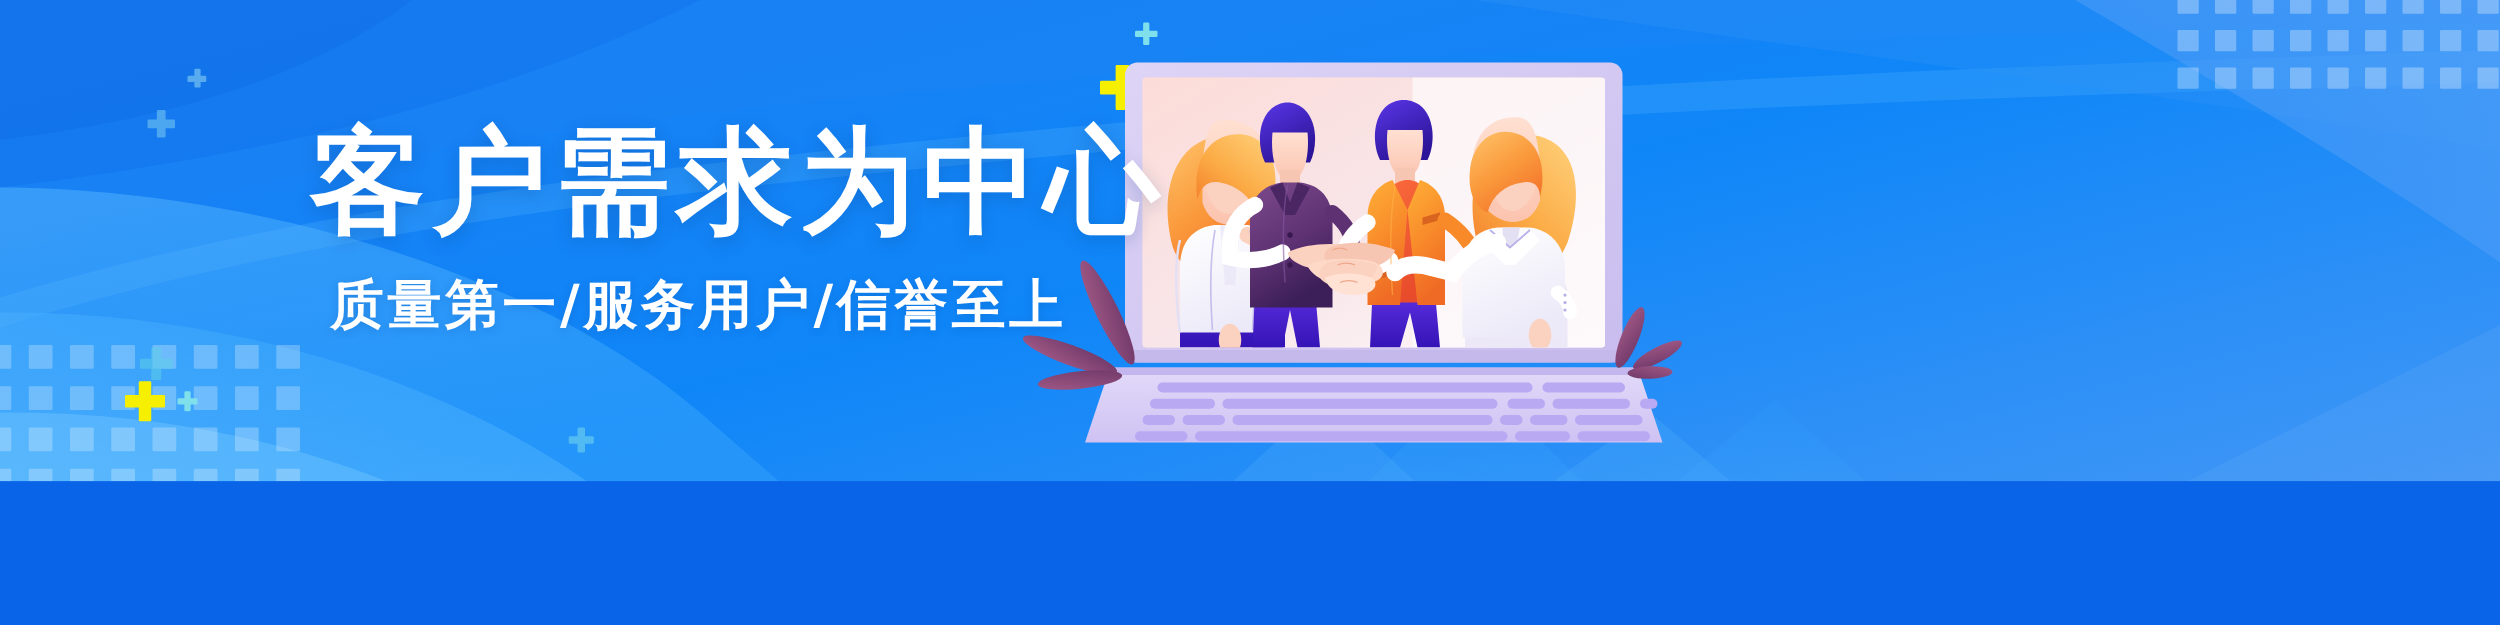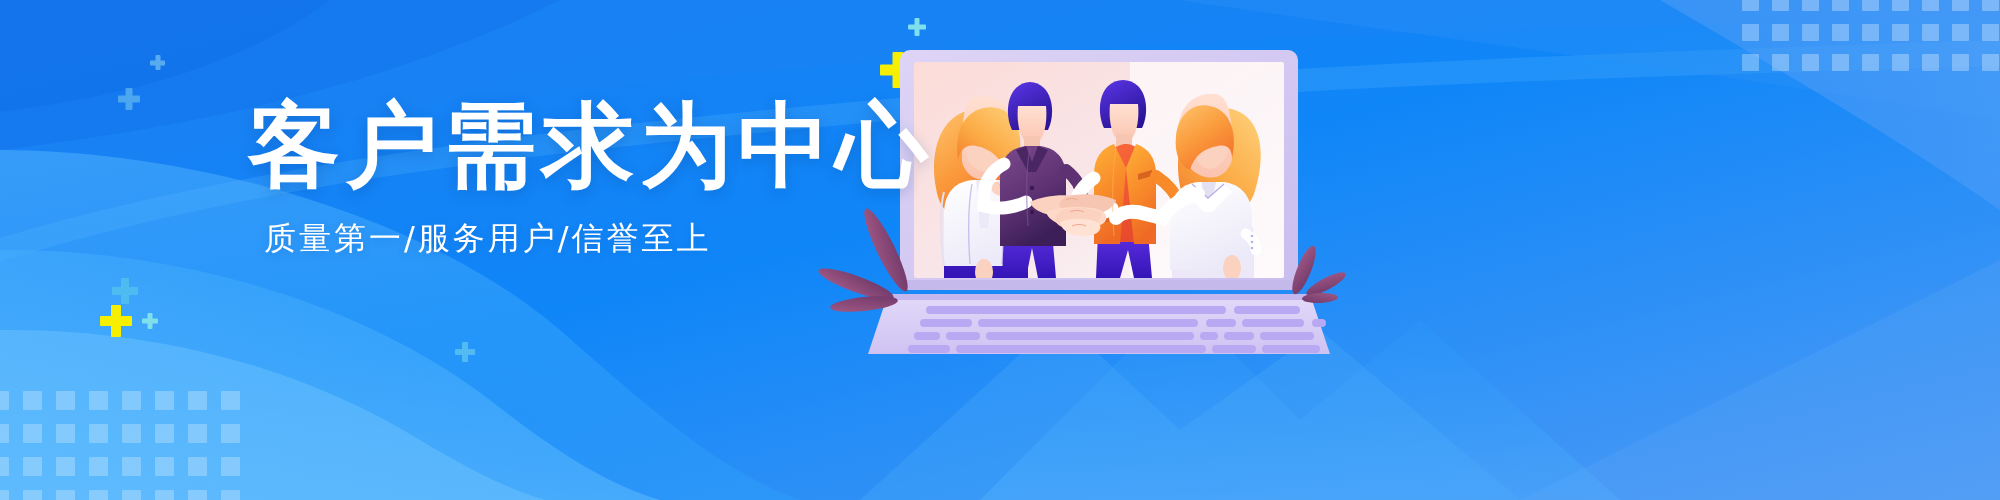--- a/index.html
+++ b/index.html
@@ -1,18 +1,18 @@
 <!DOCTYPE html>
 <html><head>
 <meta charset="utf-8">
 <style>
   html,body{margin:0;padding:0;background:#0a64e8;}
   *{box-sizing:border-box;}
   .banner{
-    position:relative;width:2000px;height:500px;overflow:hidden;
+    position:relative;width:2000px;height:385px;overflow:hidden;
     font-family:"Liberation Sans","DejaVu Sans",sans-serif;
     background:linear-gradient(120deg,#1f7df5 0%,#0f85f7 28%,#1183f6 55%,#1e86f2 78%,#4f9bf5 100%);
   }
   .wave{position:absolute;left:0;top:0;width:2000px;height:500px;}
   
   .dotgrid{position:absolute;display:grid;pointer-events:none;}
   .dotgrid i{display:block;background:#ffffff;border-radius:1px;}
   .dg-tr{top:-6px;right:-4px;grid-template-columns:repeat(9,22px);grid-auto-rows:22px;gap:8px;}
   .dg-tr i{width:17px;height:17px;}
   .dg-bl{left:-10px;bottom:-14px;grid-template-columns:repeat(8,24px);grid-auto-rows:24px;gap:9px;}
@@ -24,21 +24,21 @@
   .plus::after{top:50%;left:0;transform:translateY(-50%);height:var(--t);width:100%;}
   
   .copy{position:absolute;left:248px;top:96px;z-index:8;}
   .headline{
     margin:0;color:#ffffff;font-size:92px;line-height:1.08;font-weight:700;
     letter-spacing:6px;white-space:nowrap;
     text-shadow:0 4px 14px rgba(8,50,120,.22);
     font-family:"DejaVu Sans","Liberation Sans",sans-serif;
   }
   .subline{
-    margin:26px 0 0 16px;color:#ffffff;font-size:32px;line-height:1.1;font-weight:400;
+    margin:26px 0 0 16px;color:#ffffff;font-size:43px;line-height:1.1;font-weight:700;
     letter-spacing:3px;white-space:nowrap;
     text-shadow:0 2px 8px rgba(8,50,120,.18);
     font-family:"DejaVu Sans","Liberation Sans",sans-serif;
   }
   
   .art{position:absolute;left:880px;top:36px;width:450px;height:330px;z-index:7;}
   .art svg{display:block;width:100%;height:100%;overflow:visible;}
 </style>
 </head>
 <body>

